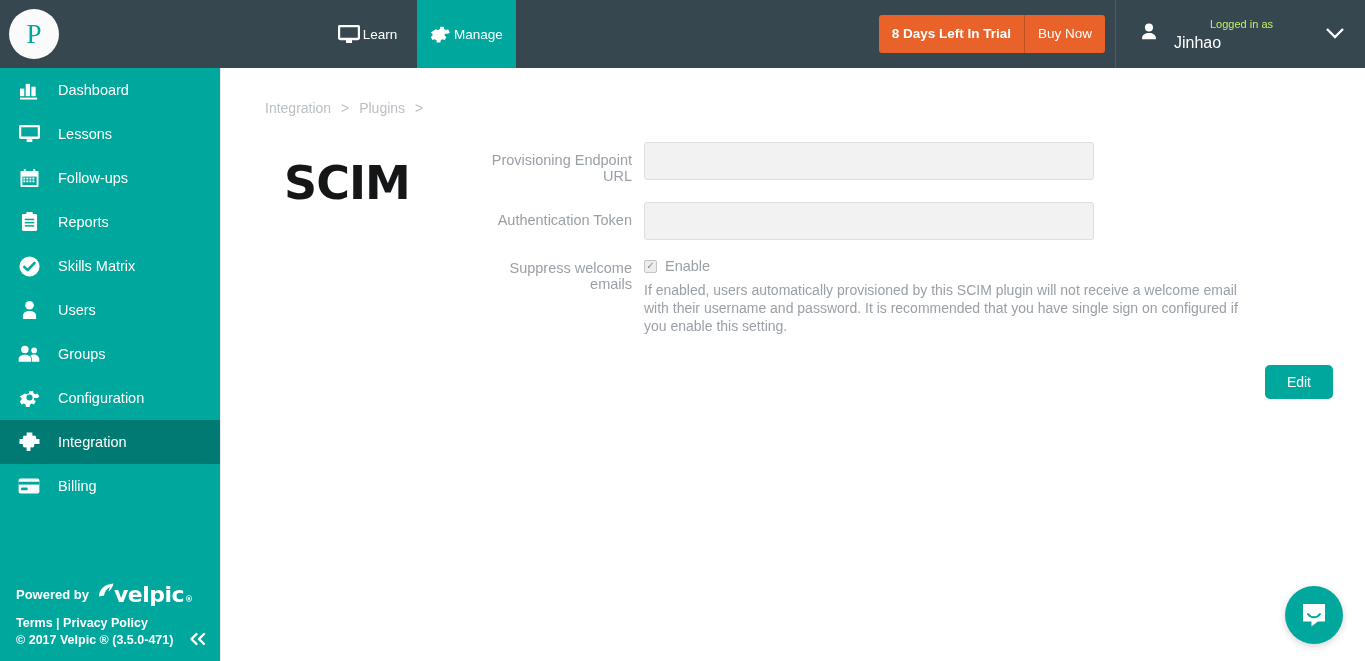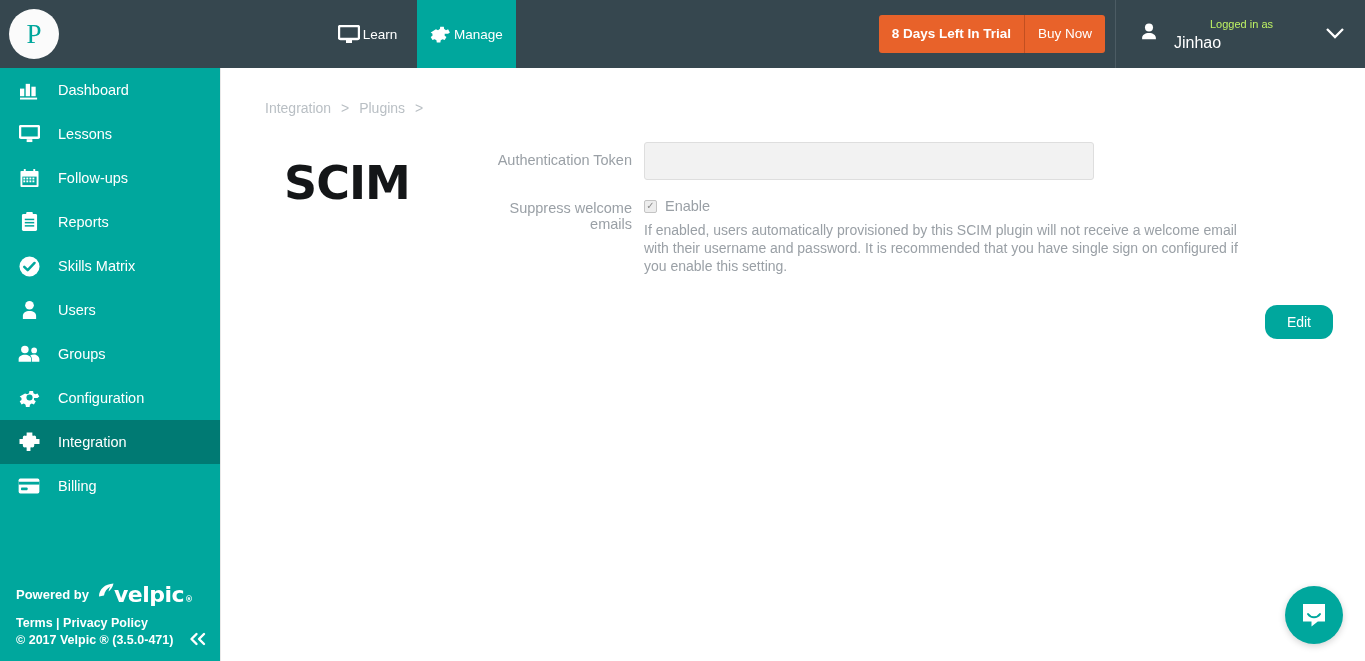--- a/index.html
+++ b/index.html
@@ -147,21 +147,21 @@
     font-size: 10px; color: #8c8c8c; line-height: 1;
   }
   .check-label { font-size: 14.5px; color: #9aa0a6; }
   .help-text {
     margin-top: 7px; font-size: 14px; color: #9aa0a6; line-height: 18px;
   }
 
   .btn-row { padding: 30px 32px 0 0; display: flex; justify-content: flex-end; }
   .btn-edit {
     background: #00a79d; color: #ffffff; border: none;
-    border-radius: 12px; font-size: 14px; padding: 9px 22px;
+    border-radius: 5px; font-size: 14px; padding: 9px 22px;
     cursor: pointer; font-family: "Liberation Sans", sans-serif;
   }
 
   
   .intercom {
     position: absolute; right: 22px; bottom: 17px;
     width: 58px; height: 58px; border-radius: 50%;
     background: #00a79d; cursor: pointer;
     display: flex; align-items: center; justify-content: center;
     box-shadow: 0 2px 7px rgba(0,0,0,0.18);
@@ -382,20 +382,24 @@
       <span>&gt;</span>
     </div>
 
     <div class="panel">
       <div class="logo-col">
         <div class="scim-logo">SCIM</div>
       </div>
 
       <div class="form-col">
 
+        <div class="frow">
+          <div class="flabel">Provisioning Endpoint URL</div>
+          <input class="finput" type="text" readonly="" value="" style="">
+        </div>
 
         <div class="frow">
           <div class="flabel">Authentication Token</div>
           <input class="finput" type="text" readonly="" value="" style="">
         </div>
 
         <div class="frow check">
           <div class="flabel check">Suppress welcome emails</div>
           <div class="check-col">
             <div class="check-line">

